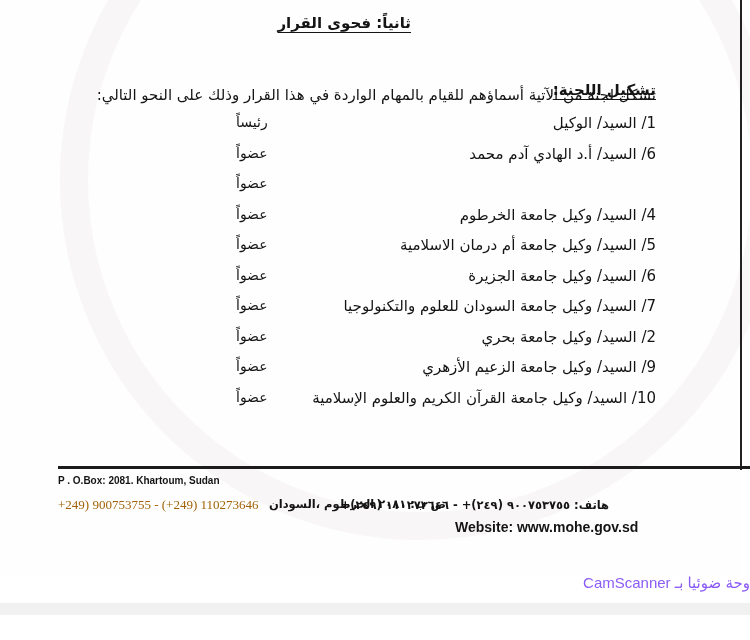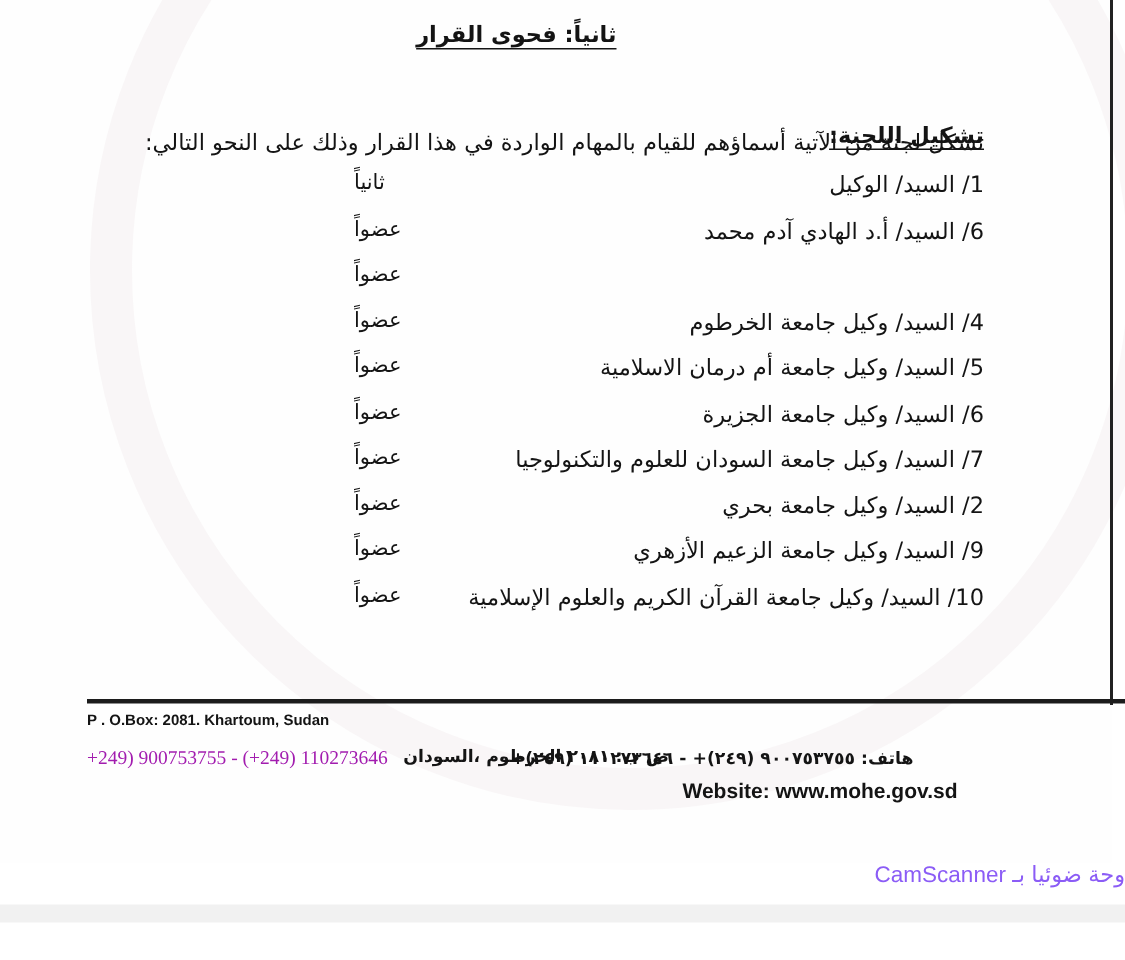--- a/index.html
+++ b/index.html
@@ -107,21 +107,21 @@
       top: 475px;
       font-family: "Liberation Sans", sans-serif;
       font-weight: bold;
       font-size: 10px;
     }
     .phone-en {
       left: 58px;
       top: 497px;
       font-family: "Liberation Serif", serif;
       font-size: 13px;
-      color: #a21caf;
+      color: #a16207;
     }
     .address-ar {
       right: 295px;
       top: 477px;
       font-size: 11.5px;
       font-weight: bold;
       margin-top: 20px;
     }
     .phone-ar {
       right: 132px;
@@ -157,21 +157,21 @@
   <div class="watermark"></div>
   <div class="right-rule"></div>
 
   <div class="rtl heading">ثانياً: فحوى القرار</div>
   <div class="rtl intro">تشكل لجنة من الآتية أسماؤهم للقيام بالمهام الواردة في هذا القرار وذلك على النحو التالي:</div>
   <div class="rtl subheading">تشكيل اللجنة:</div>
 
   <div class="members">
     <div class="member-row">
       <span class="member-name">1/ السيد/ الوكيل</span>
-      <span class="member-role">ثانياً</span>
+      <span class="member-role">رئيساً</span>
     </div>
     <div class="member-row">
       <span class="member-name">6/ السيد/ أ.د الهادي آدم محمد</span>
       <span class="member-role">عضواً</span>
     </div>
     <div class="member-row">
       <span class="member-role">عضواً</span>
     </div>
     <div class="member-row">
       <span class="member-name">4/ السيد/ وكيل جامعة الخرطوم</span>

